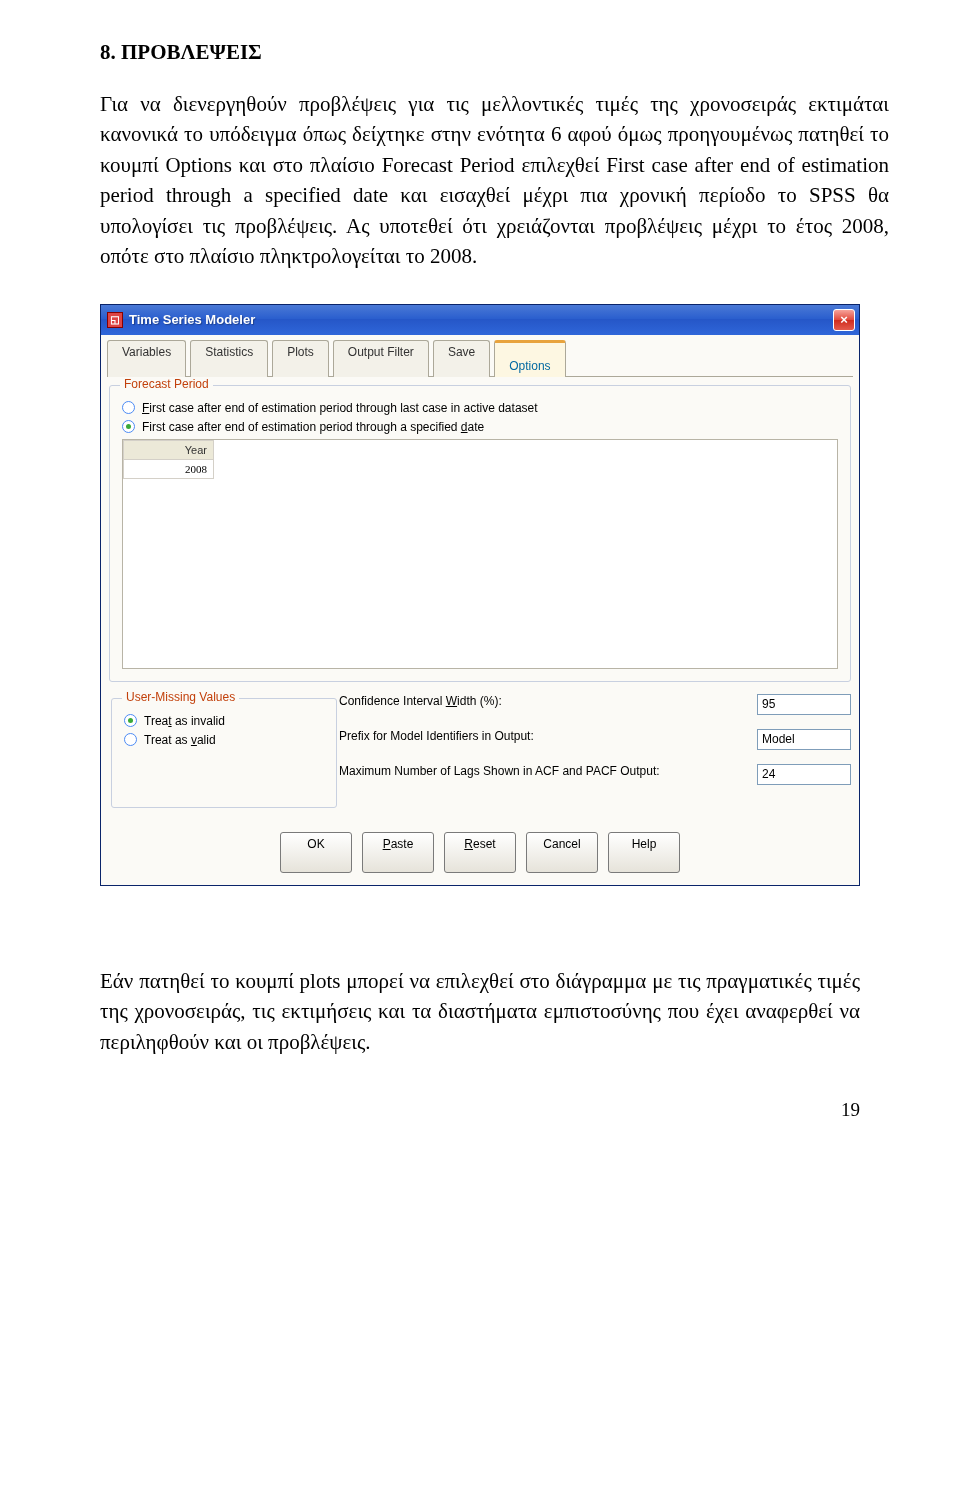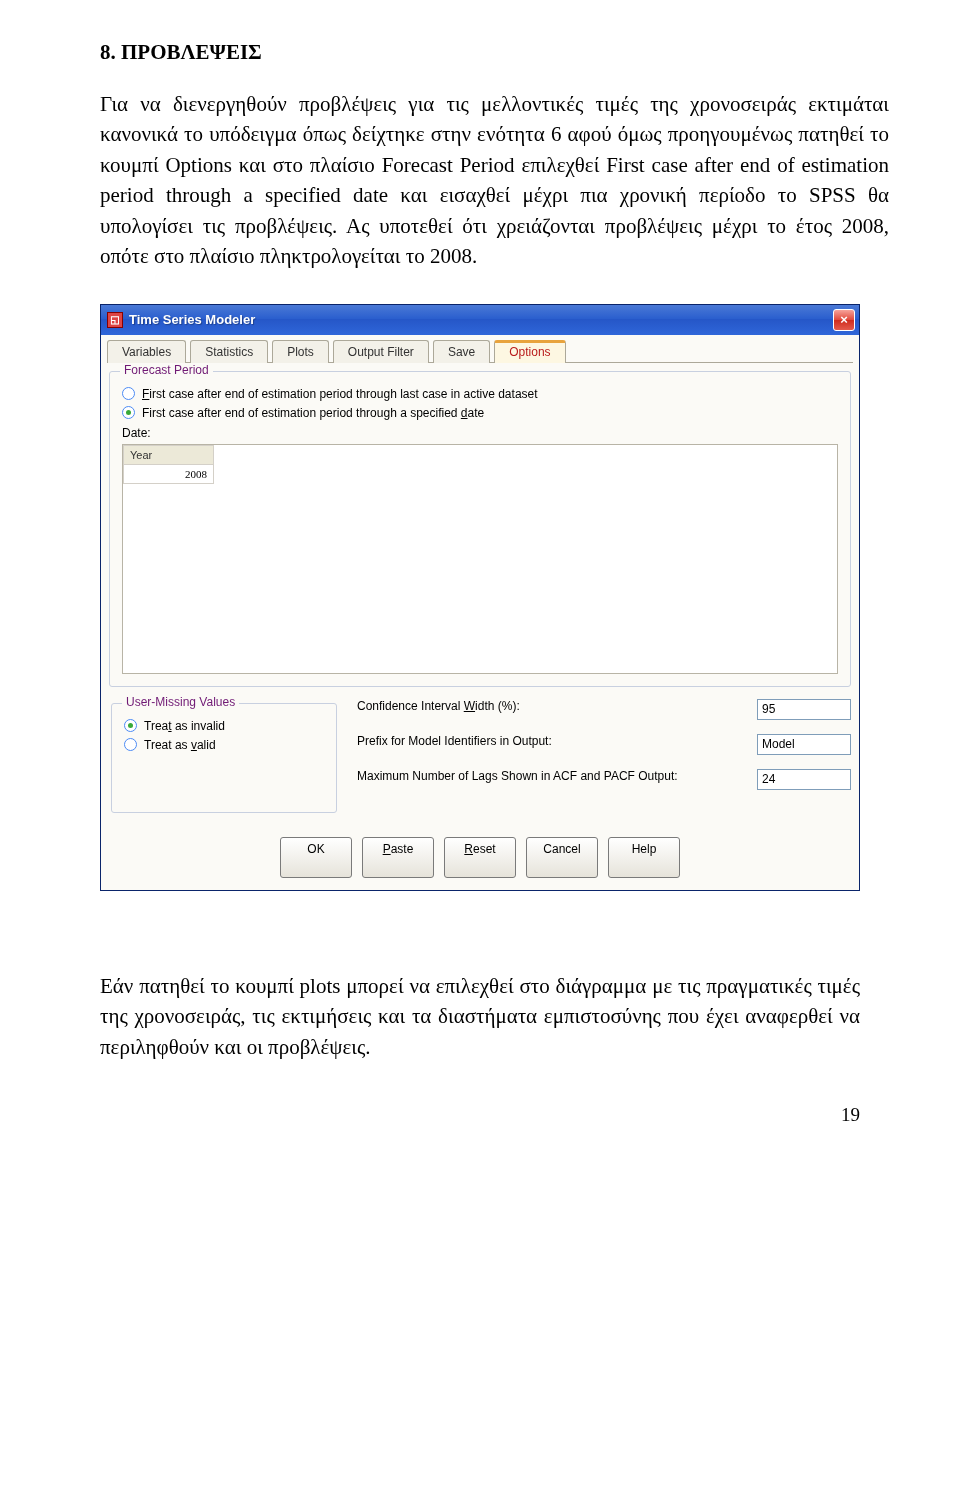--- a/index.html
+++ b/index.html
@@ -76,38 +76,38 @@
     background: #f3f1e9;
     margin-right: 4px;
     border-radius: 3px 3px 0 0;
     color: #333;
     position: relative;
     top: 1px;
   }
   .tab.active {
     background: #fdf7e2;
     border-top: 3px solid #e8a33d;
-    padding-top: 2px;
+    padding-top: 16px;
     font-weight: normal;
-    color:#b91c1c;
+    color:#0369a1;
   }
   .groupbox {
     border: 1px solid #c8d0e0;
     border-radius: 3px;
     margin: 6px 2px 10px 2px;
     padding: 10px 12px 12px 12px;
     position: relative;
   }
   .groupbox .legend {
     position: absolute;
     top: -9px;
     left: 10px;
     background: #fbfaf6;
     padding: 0 4px;
-    color: #701a75;
+    color: #c2410c;
     font-size: 12px;
   }
   .radio-row {
     display: flex;
     align-items: center;
     margin: 5px 0;
   }
   .radio {
     width: 13px; height: 13px;
     border: 1px solid #4c8bf5;
@@ -135,34 +135,33 @@
     border-collapse: collapse;
   }
   .date-grid th, .date-grid td {
     border: 1px solid #d4d0c8;
     font-size: 11px;
     font-weight: normal;
     background: #fff;
   }
   .date-grid th {
     background: #ece9d8;
-    text-align: left;
+    text-align: right;
     padding: 3px 6px;
     width: 90px;
     color:#333;
   }
   .date-grid td {
     padding: 3px 6px;
     text-align: right;
     width: 90px;
     font-family: Liberation Serif, serif;
   }
   .lower-row {
     display: flex;
-    gap: 18px;
     margin: 4px 2px 4px 2px;
   }
   .lower-left {
     flex: 0 0 230px;
   }
   .lower-right {
     flex: 1;
     padding-top: 2px;
   }
   .form-row {
@@ -241,21 +240,20 @@
       <div class="groupbox">
         <div class="legend">Forecast Period</div>
         <div class="radio-row">
           <span class="radio"></span>
           <span><span class="under">F</span>irst case after end of estimation period through last case in active dataset</span>
         </div>
         <div class="radio-row">
           <span class="radio checked"></span>
           <span>First case after end of estimation period through a specified <span class="under">d</span>ate</span>
         </div>
-        <div class="date-label">Date:</div>
         <div class="date-grid">
           <table>
             <tbody>
                 <tr>
                   <th>Year</th>
                 </tr>
             <tr>
                   <td>2008</td>
                 </tr>
           </tbody>

